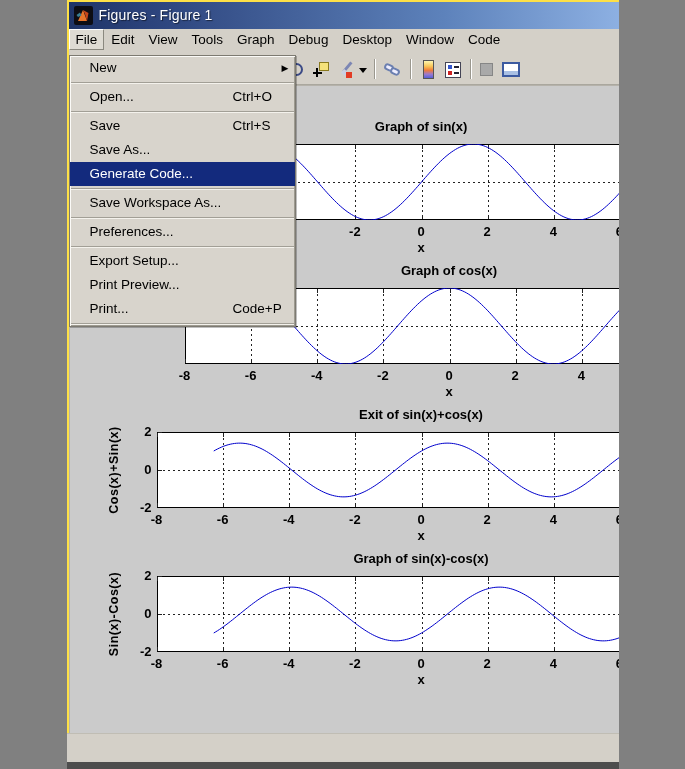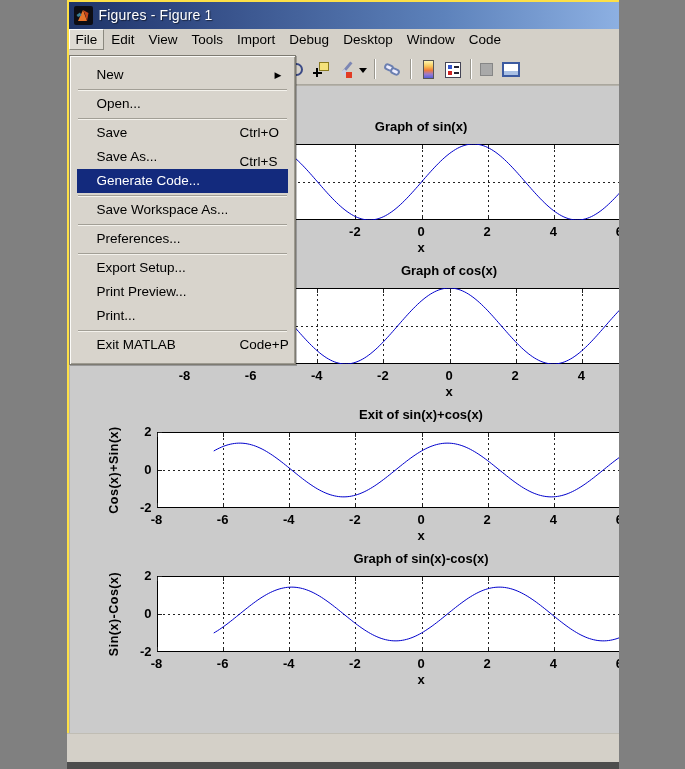--- a/index.html
+++ b/index.html
@@ -102,24 +102,24 @@
   .xlabel{position:absolute;left:87px;width:529px;top:154px;text-align:center;font-size:13px;color:#000;}
   .ylabel{
     position:absolute;left:-16px;top:89px;width:120px;text-align:center;
     font-size:12.5px;color:#000;transform:rotate(-90deg);transform-origin:center;letter-spacing:.5px;
   }
   
   .popup{
     position:absolute;left:2px;top:55px;width:227px;background:#d8d4cc;
     border:1px solid #7d7a71;
     box-shadow:inset 1px 1px 0 #fbfaf7, inset -1px -1px 0 #9d9a90, 1px 1px 0 rgba(0,0,0,.25);
-    padding:7px;z-index:50;font-size:13.5px;color:#000;
+    padding:0;z-index:50;font-size:13.5px;color:#000;
   }
   .mrow{position:relative;height:24px;line-height:24px;padding-left:20px;white-space:nowrap;}
-  .mrow .msc{position:absolute;left:163px;margin-top:29px;}
+  .mrow .msc{position:absolute;left:163px;}
   .mrow .marrow{position:absolute;right:6px;top:0;font-family:"DejaVu Sans",sans-serif;font-size:9px;}
   .mrow.hl{background:#132a7d;color:#fff;}
   .msep{height:1px;background:#a29f96;box-shadow:0 1px 0 #f4f2ec;margin:2px 1px;}
   
   .statusbar{position:absolute;left:0;top:733px;width:685px;height:29px;background:#d4d0c8;border-top:1px solid #c0bdb4;}
   .grip{position:absolute;right:4px;bottom:2px;}
   .frame-bottom{position:absolute;left:0;top:762px;width:685px;height:7px;background:#4d4d4d;}
   svg{display:block;}
 </style>
 </head>
@@ -147,21 +147,21 @@
         <line x1="13.5" y1="1" x2="1.5" y2="12" stroke="#000" stroke-width="2.4"></line>
       </svg>
     </div>
   </div>
 
   <div class="menubar">
     <span class="mitem active">File</span>
     <span class="mitem">Edit</span>
     <span class="mitem">View</span>
     <span class="mitem">Tools</span>
-    <span class="mitem">Import</span>
+    <span class="mitem">Graph</span>
     <span class="mitem">Debug</span>
     <span class="mitem">Desktop</span>
     <span class="mitem">Window</span>
     <span class="mitem">Code</span>
     <span class="menubar-right">
       <span class="mb-ico">↘</span>
       <span class="mb-sep"></span>
       <span class="mb-ico">↗</span>
       <span class="mb-ico">✕</span>
     </span>
@@ -496,23 +496,20 @@
       <span>Export Setup...</span>
     </div>
     <div class="mrow">
       <span>Print Preview...</span>
     </div>
     <div class="mrow">
       <span>Print...</span>
       <span class="msc">Code+P</span>
     </div>
     <div class="msep"></div>
-    <div class="mrow">
-      <span>Exit MATLAB</span>
-    </div>
   </div>
 
   <div class="statusbar">
     <svg class="grip" width="16" height="16">
       <line x1="4" y1="15" x2="15" y2="4" stroke="#8d8a81" stroke-width="1.6"></line>
       <line x1="8" y1="15" x2="15" y2="8" stroke="#8d8a81" stroke-width="1.6"></line>
       <line x1="12" y1="15" x2="15" y2="12" stroke="#8d8a81" stroke-width="1.6"></line>
       <line x1="5" y1="16" x2="16" y2="5" stroke="#fdfcf9" stroke-width="1"></line>
       <line x1="9" y1="16" x2="16" y2="9" stroke="#fdfcf9" stroke-width="1"></line>
       <line x1="13" y1="16" x2="16" y2="13" stroke="#fdfcf9" stroke-width="1"></line>

